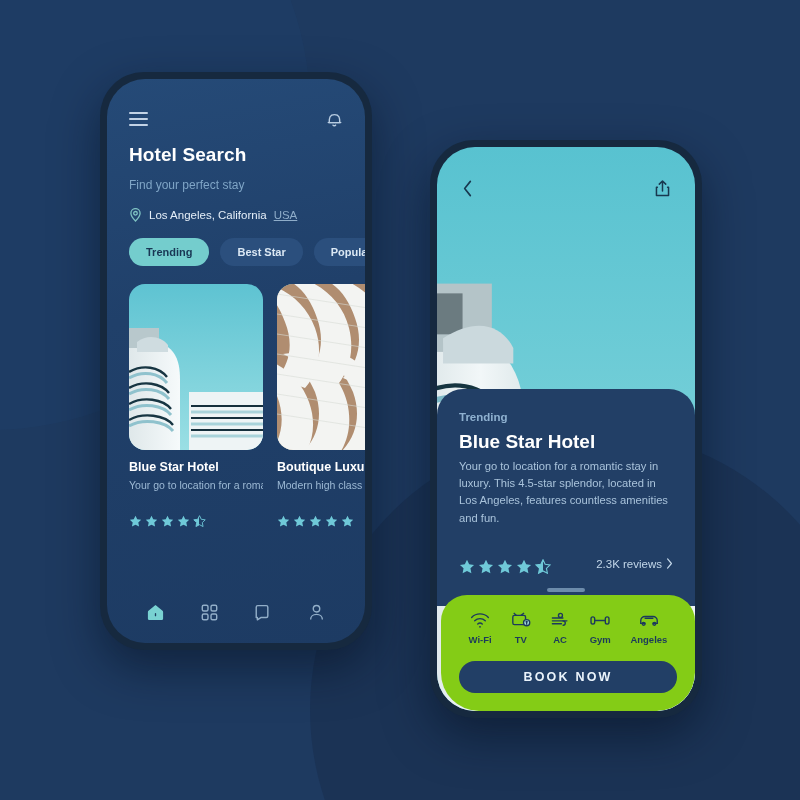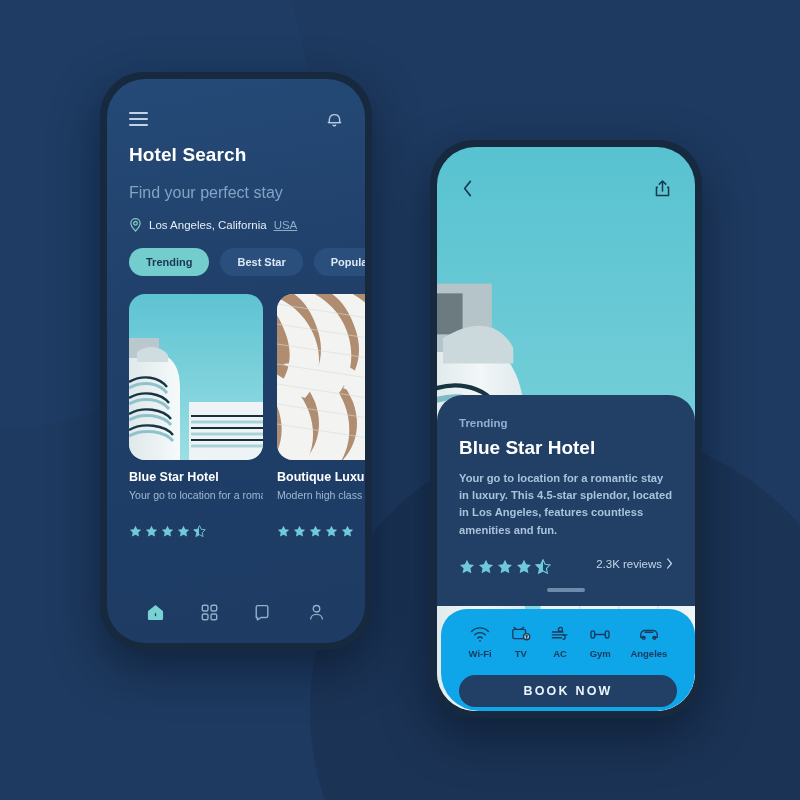--- a/index.html
+++ b/index.html
@@ -64,21 +64,21 @@
     background: #c3d3e6; margin-bottom: 4px;
   }
   .hamburger span:last-child { margin-bottom: 0; width: 19px; }
 
   .home-heading { padding: 16px 22px 0 22px; }
   .home-title {
     font-size: 19px; font-weight: bold; color: #ffffff;
     letter-spacing: .1px;
   }
   .home-subtitle {
-    font-size: 16px; color: #7fa5c6; margin-top: 18px;
+    font-size: 12px; color: #7fa5c6; margin-top: 12px;
   }
 
   .search-bar {
     margin: 14px 22px 0 22px;
     height: 38px; border-radius: 19px;
     background: #2b4f7d;
     display: flex; align-items: center;
     padding: 0 13px;
     gap: 9px;
   }
@@ -156,43 +156,43 @@
     border-radius: 26px 26px 0 0;
     padding: 22px 22px 14px 22px;
     z-index: 4;
   }
   .detail-tag { font-size: 11.5px; font-weight: bold; color: #8fb1d0; }
   .detail-title {
     margin-top: 8px;
     font-size: 19px; font-weight: bold; color: #ffffff;
   }
   .detail-desc {
-    margin-top: 11px;
-    font-size: 11.2px; line-height: 1.55; color: #a9c3db; font-weight: bold;
+    margin-top: 5px;
+    font-size: 11.2px; line-height: 1.55; color: #a9c3db;
   }
   .detail-rating-row {
-    margin-top: 13px;
+    margin-top: 25px;
     display: flex; align-items: center; justify-content: space-between;
   }
   .reviews-link {
     font-size: 11.5px; color: #c2d6e8; cursor: pointer;
     display: flex; align-items: center; gap: 4px;
     background: none; border: none; font-family: inherit;
   }
   .drag-handle {
     margin: 13px auto 0 auto;
     width: 38px; height: 4px; border-radius: 2px;
     background: #6d8cab;
   }
 
   .amenities-panel {
     position: absolute; left: 4px; right: 0; bottom: 0;
-    background: #0ea5e9;
+    background: #84cc16;
     border-radius: 26px 26px 38px 38px;
-    padding: 17px 18px 4px 18px;
+    padding: 17px 18px 18px 18px;
     z-index: 5;
   }
   .amenities-row {
     display: flex; justify-content: space-around; align-items: flex-start;
   }
   .amenity { display: flex; flex-direction: column; align-items: center; gap: 5px; cursor: pointer; }
   .amenity-label { font-size: 9.5px; font-weight: bold; color: #1c3a5c; }
   .book-btn {
     margin-top: 16px;
     width: 100%; height: 32px;

